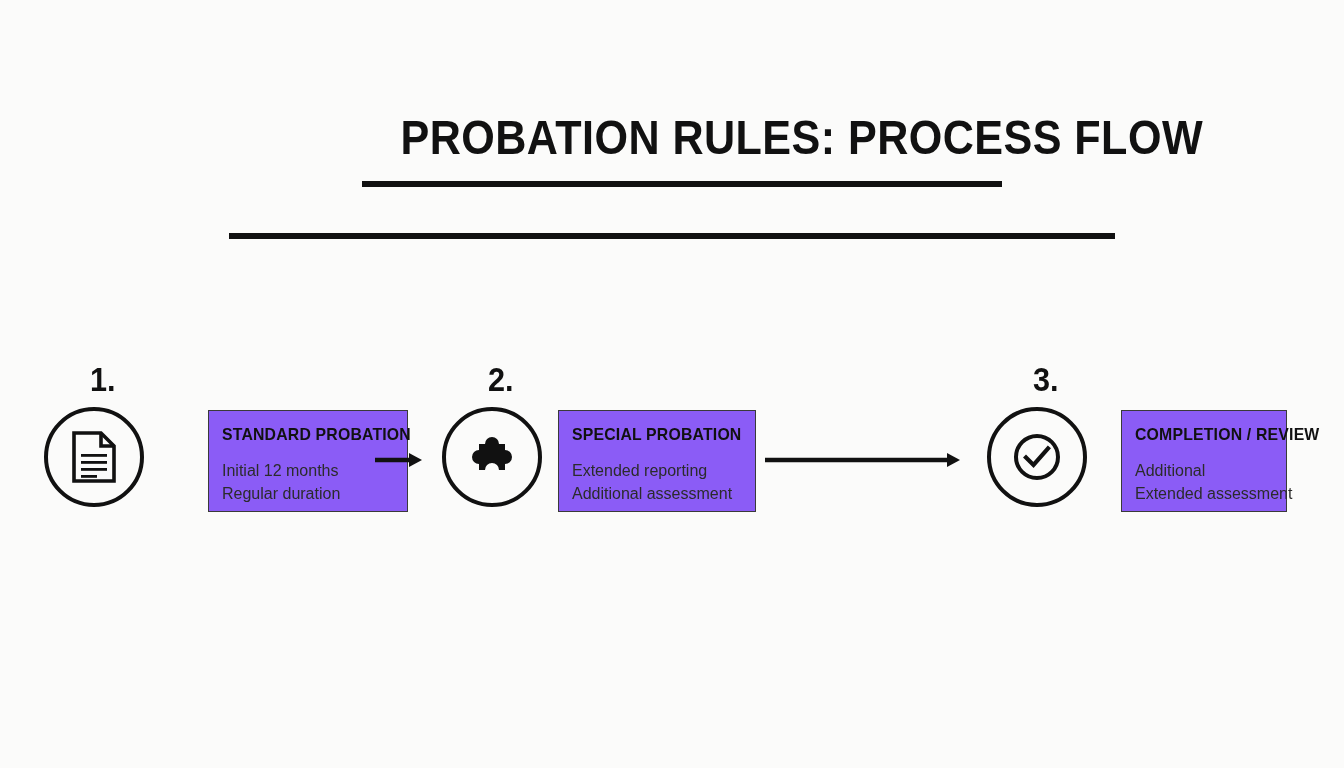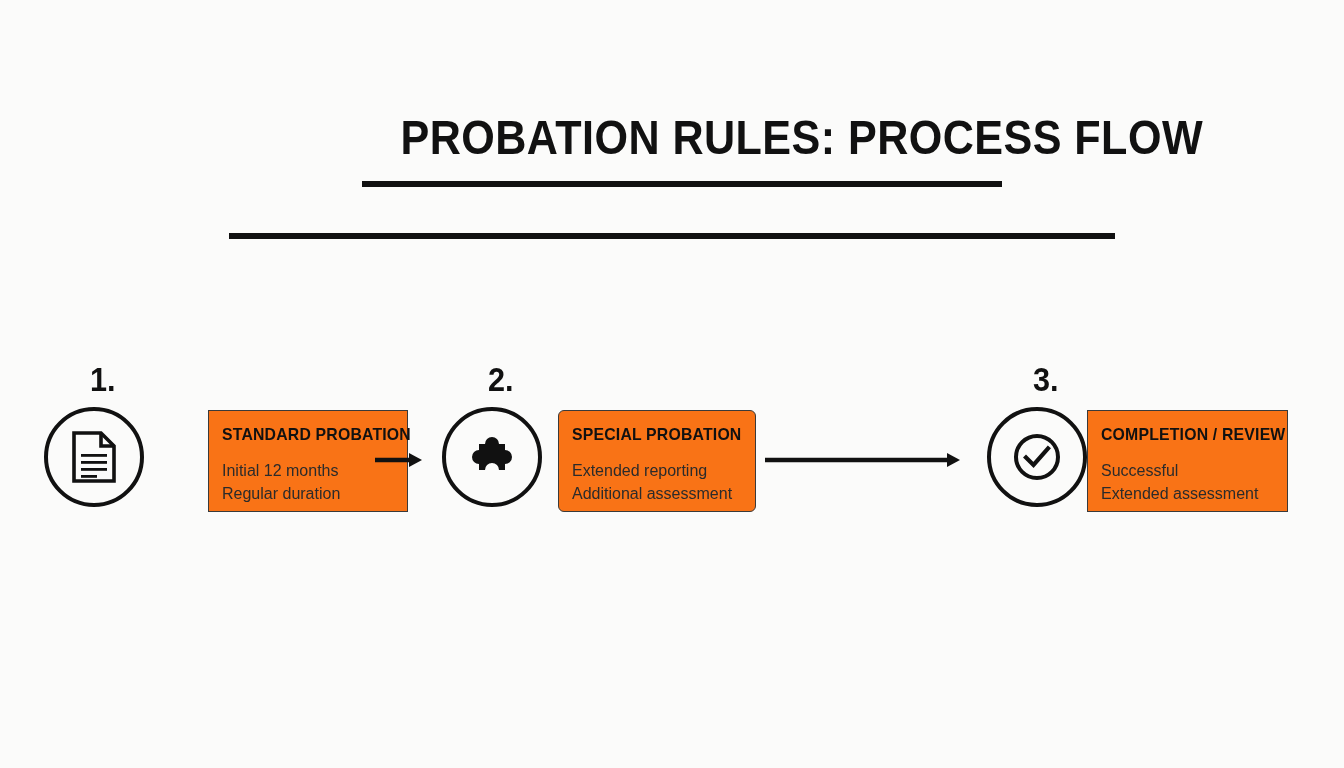--- a/index.html
+++ b/index.html
@@ -95,21 +95,21 @@
     line-height: 34px;
     color: #111111;
     transform: scaleX(0.9);
     transform-origin: 0 50%;
   }
 
   .card {
     position: absolute;
     top: 50px;
     border: 1.6px solid #3a3a3a;
-    background: #f97316;
+    background: #8b5cf6;
     box-sizing: border-box;
     height: 102px;
     padding: 14px 14px 0 13px;
   }
   .card-title {
     font-family: "Liberation Sans Narrow", "Liberation Sans", sans-serif;
     font-weight: bold;
     font-size: 17px;
     line-height: 20px;
     letter-spacing: 0.2px;
@@ -135,22 +135,22 @@
     height: 16px;
   }
   .arrow svg { display: block; }
 
   
   #step-1 { left: 44px; }
   #step-2 { left: 442px; }
   #step-3 { left: 987px; }
 
   #card-1 { left: 164px; width: 200px; }
-  #card-2 { left: 116px; width: 198px; border-radius: 6px; }
-  #card-3 { left: 100px; width: 201px; }
+  #card-2 { left: 116px; width: 198px; }
+  #card-3 { left: 134px; width: 166px; }
 
   #arrow-1 { left: 375px; width: 48px; }
   #arrow-2 { left: 765px; width: 196px; }
 </style>
 </head>
 <body>
 
 <div class="slide">
 
   <div class="title">PROBATION RULES: PROCESS FLOW</div>
@@ -228,20 +228,20 @@
           <svg width="54" height="54" viewBox="0 0 54 54" fill="none">
             <circle cx="27" cy="27" r="21" stroke="#111111" stroke-width="4"></circle>
             <path d="M16 27.5 L23.5 35 L38 18.5" stroke="#111111" stroke-width="4.2" stroke-linecap="square" stroke-linejoin="miter" fill="none"></path>
           </svg>
         </span>
       </div>
       <div class="step-number">3.</div>
       <div class="card" id="card-3">
         <div class="card-title">COMPLETION / REVIEW</div>
         <div class="card-lines">
-          <div class="card-line">Successful</div>
+          <div class="card-line">Additional</div>
           <div class="card-line">Extended assessment</div>
         </div>
       </div>
     </div>
 
   </div>
 </div>
 
 </body></html>

